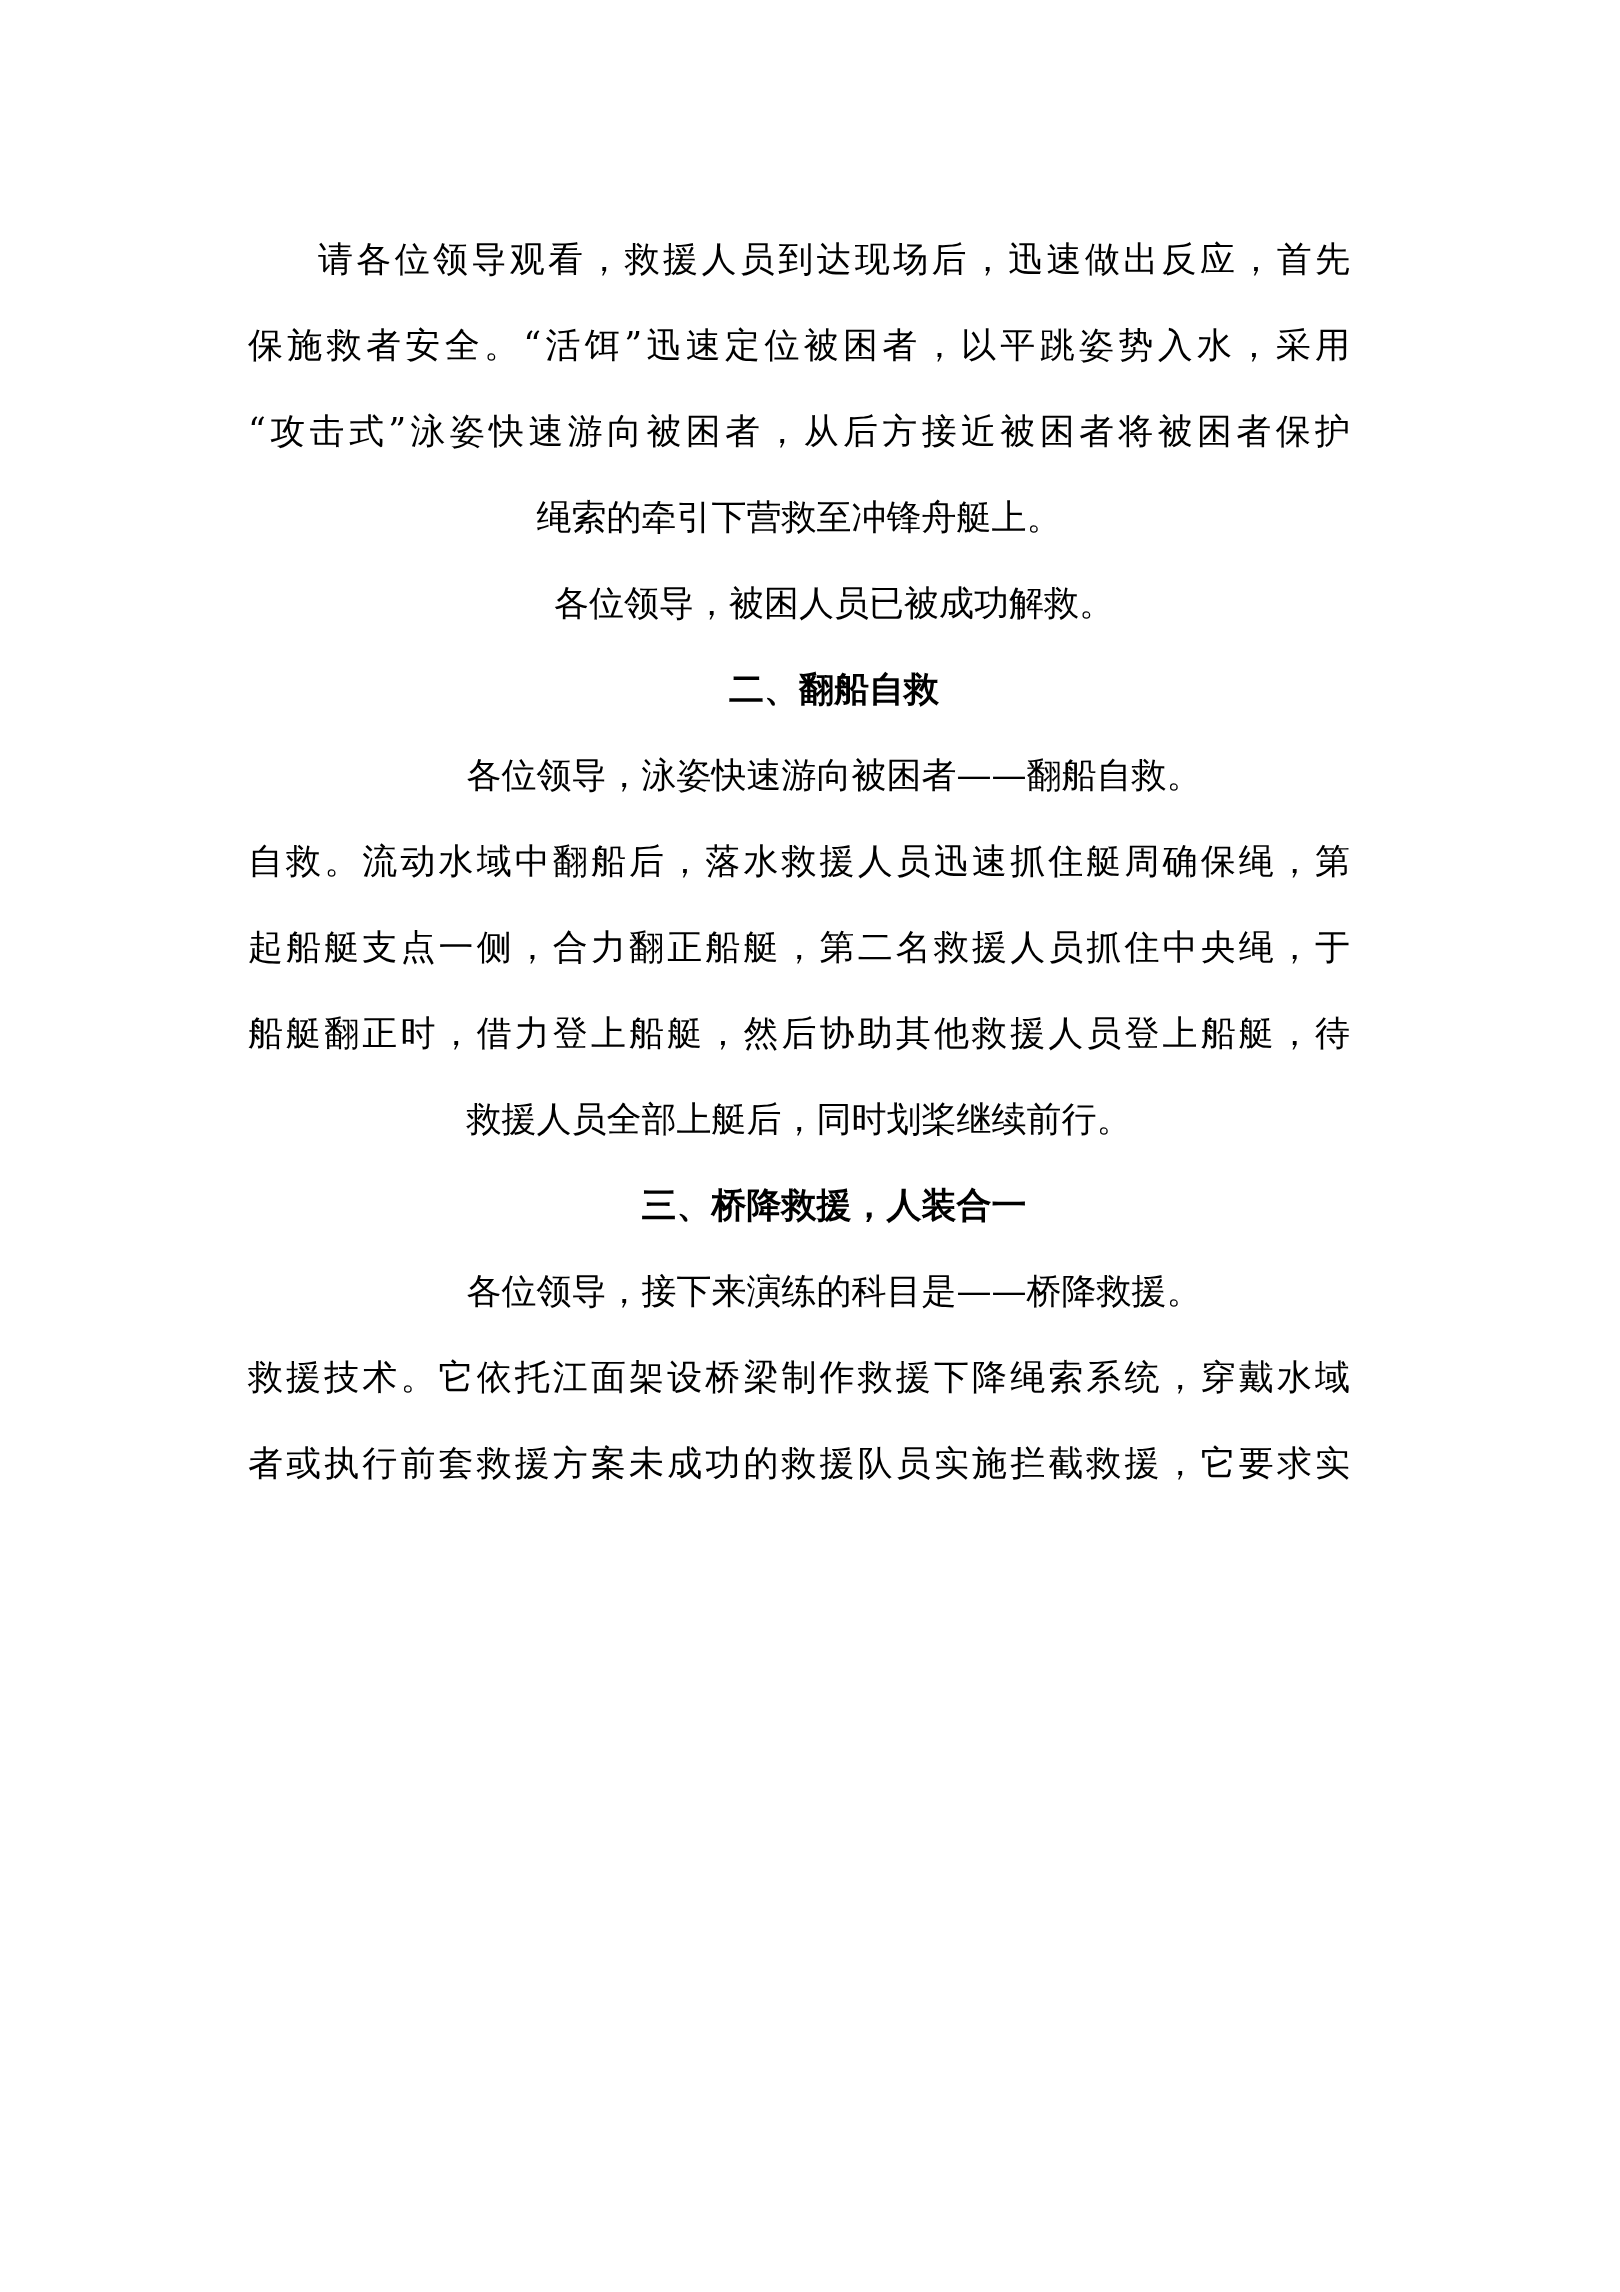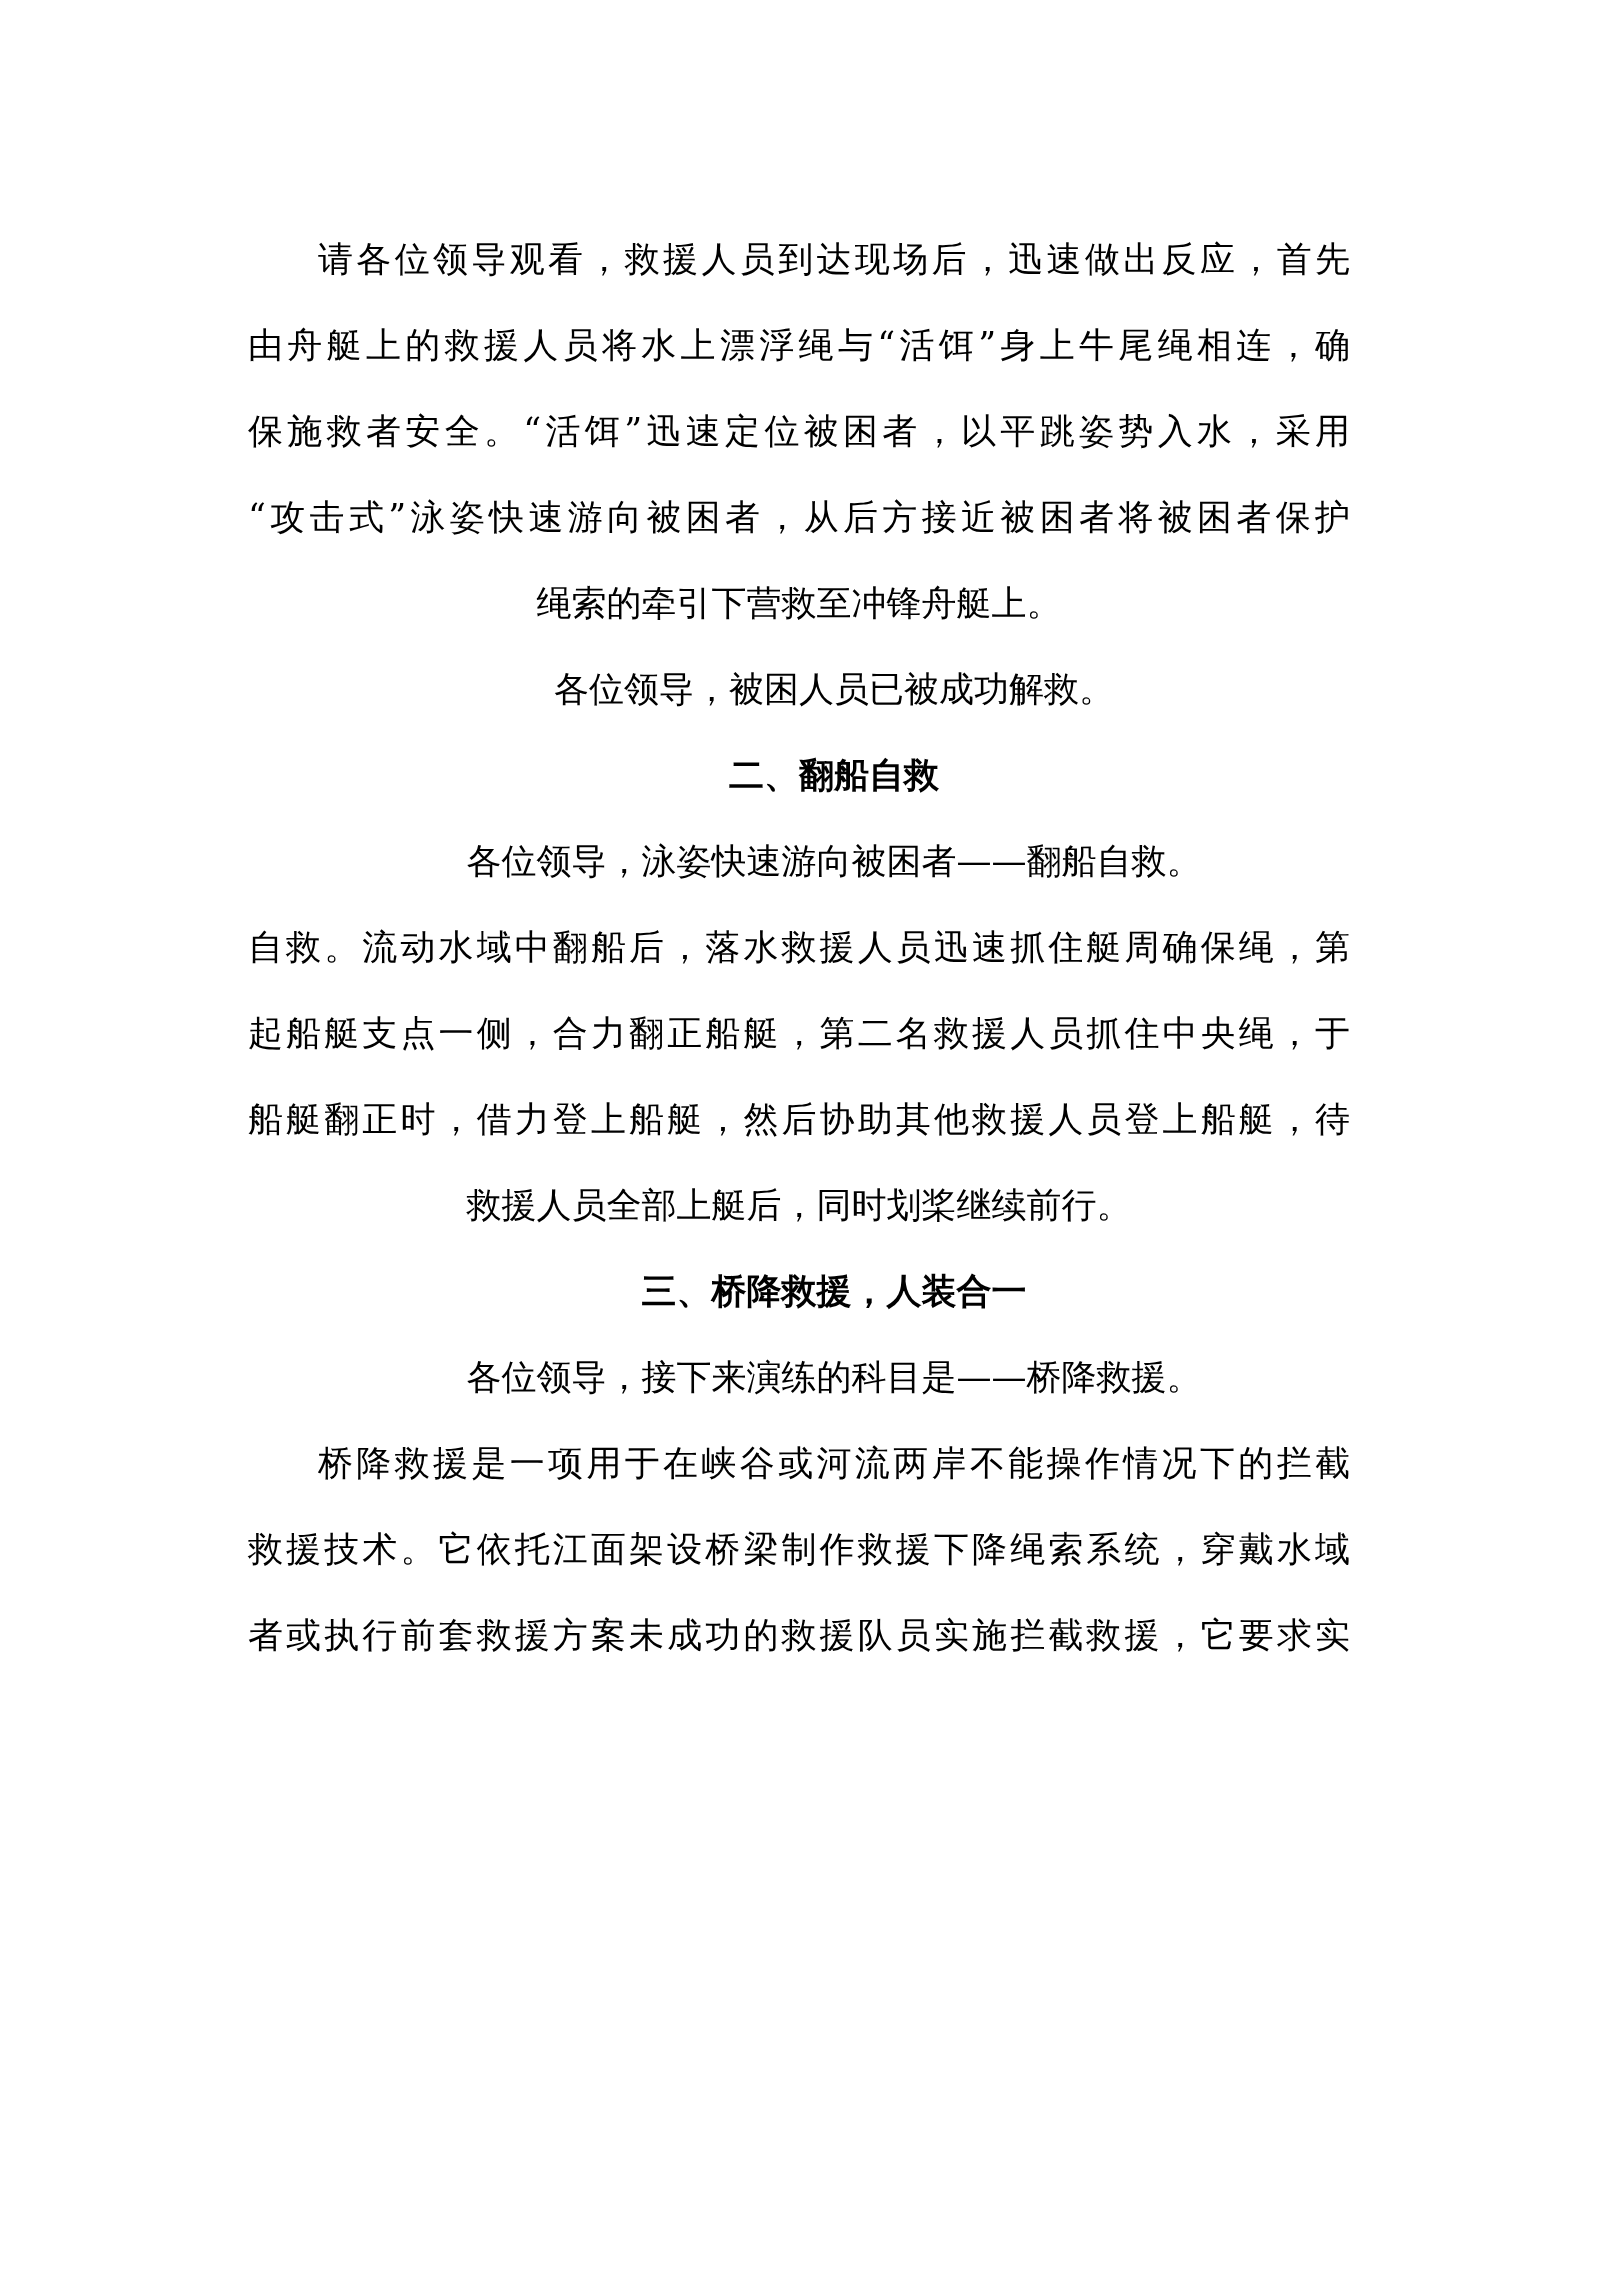--- a/index.html
+++ b/index.html
@@ -40,31 +40,29 @@
     font-family: "DejaVu Sans", sans-serif;
     font-weight: bold;
   }
 </style>
 </head>
 <body>
 
 <div class="page">
   <div class="content">
     <div class="line first just">请各位领导观看，救援人员到达现场后，迅速做出反应，首先</div>
-    <div class="line just">由舟艇上的救援人员将水上漂浮绳与“活饵”身上牛尾绳相连，确</div>
     <div class="line just">保施救者安全。“活饵”迅速定位被困者，以平跳姿势入水，采用</div>
     <div class="line just">“攻击式”泳姿快速游向被困者，从后方接近被困者将被困者保护</div>
     <div class="line">绳索的牵引下营救至冲锋舟艇上。</div>
     <div class="line first">各位领导，被困人员已被成功解救。</div>
     <div class="line first heading">二、翻船自救</div>
     <div class="line first">各位领导，泳姿快速游向被困者——翻船自救。</div>
     <div class="line just">自救。流动水域中翻船后，落水救援人员迅速抓住艇周确保绳，第</div>
     <div class="line just">起船艇支点一侧，合力翻正船艇，第二名救援人员抓住中央绳，于</div>
     <div class="line just">船艇翻正时，借力登上船艇，然后协助其他救援人员登上船艇，待</div>
     <div class="line">救援人员全部上艇后，同时划桨继续前行。</div>
     <div class="line first heading">三、桥降救援，人装合一</div>
     <div class="line first">各位领导，接下来演练的科目是——桥降救援。</div>
-    <div class="line first just">桥降救援是一项用于在峡谷或河流两岸不能操作情况下的拦截</div>
     <div class="line just">救援技术。它依托江面架设桥梁制作救援下降绳索系统，穿戴水域</div>
     <div class="line just">者或执行前套救援方案未成功的救援队员实施拦截救援，它要求实</div>
   </div>
 </div>
 
 
 </body></html>

